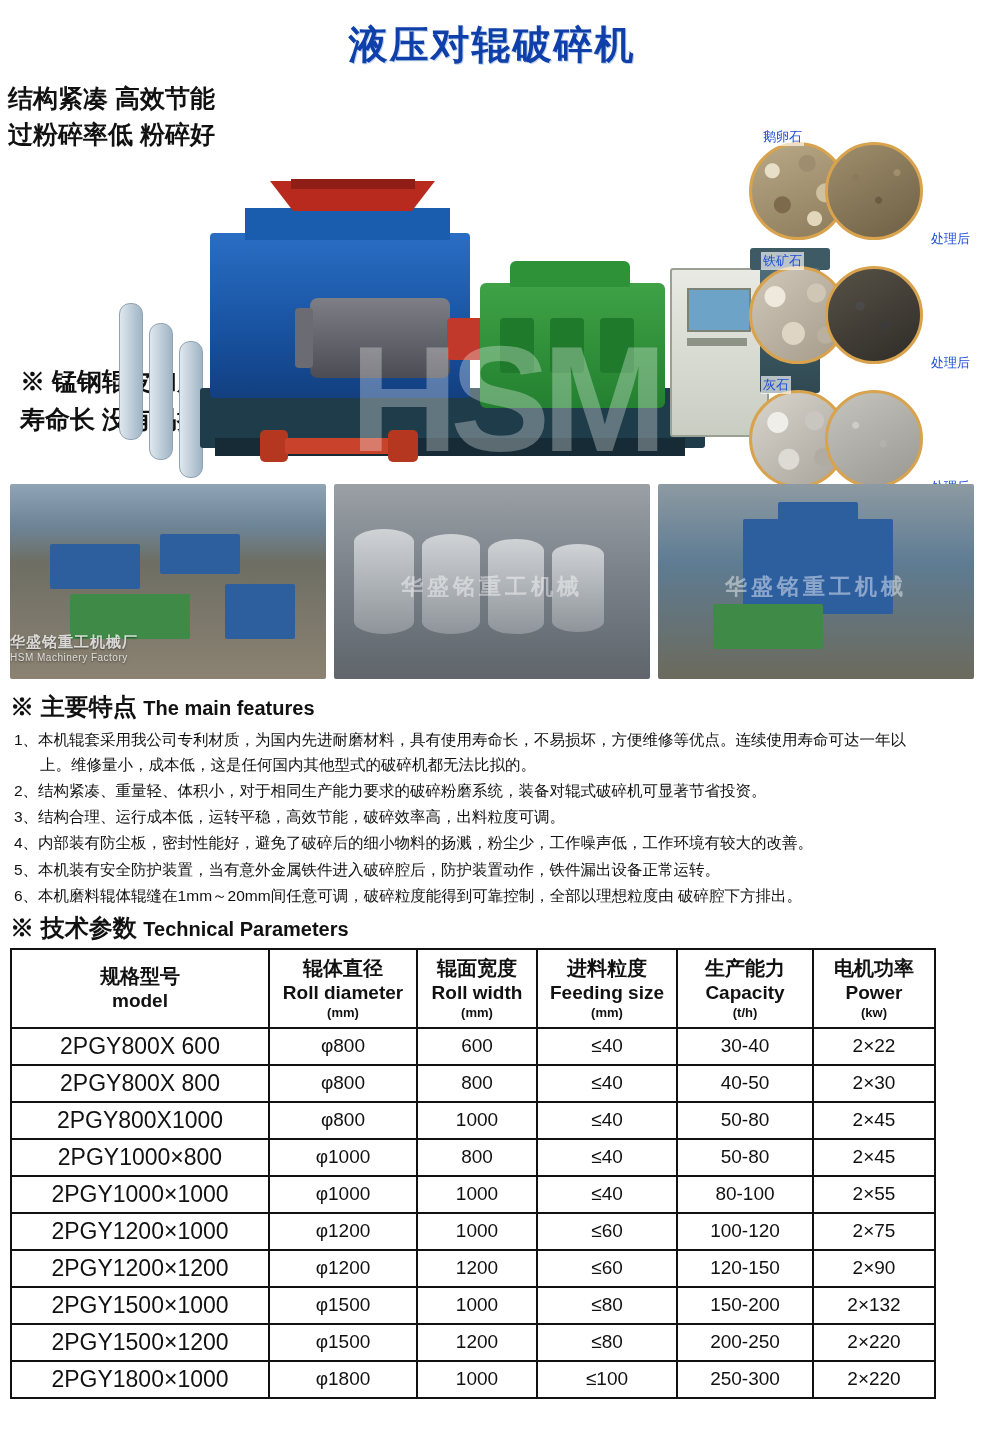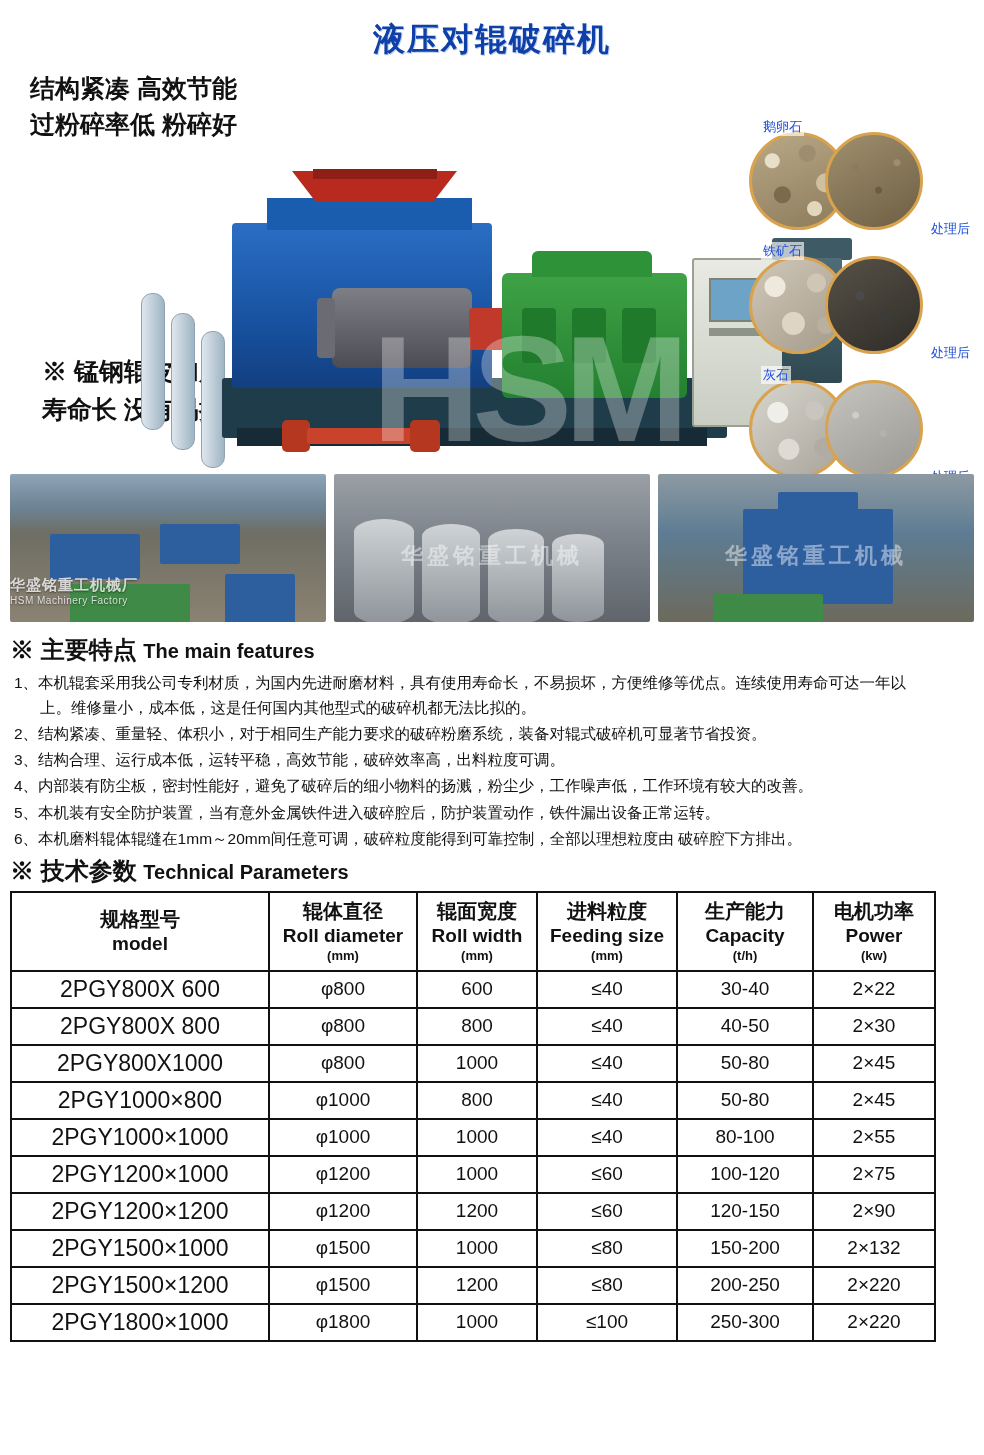--- a/index.html
+++ b/index.html
@@ -8,30 +8,30 @@
     background:#ffffff;
     font-family:"Liberation Sans", sans-serif;
     color:#111;
     -webkit-font-smoothing:antialiased;
   }
   .page{position:relative;width:984px;min-height:1455px;overflow:hidden;}
 
   
   .title{
     text-align:center;
-    font-size:32px;
+    font-size:39px;
     font-weight:bold;
     color:#0f3fa8;
     letter-spacing:2px;
     padding:18px 0 6px 0;
     text-shadow:1px 1px 0 #bcd0ee;
   }
 
   
-  .hero{position:relative;height:400px;margin-left:22px;}
+  .hero{position:relative;height:400px;}
   .hero-left{
     position:absolute;left:8px;top:2px;width:330px;
   }
   .slogan{
     font-size:25px;font-weight:bold;color:#111;line-height:1.45;
     white-space:nowrap;
   }
   .slogan2{
     position:absolute;left:20px;top:285px;width:340px;
     font-size:25px;font-weight:bold;color:#111;line-height:1.5;
@@ -112,21 +112,21 @@
     radial-gradient(circle at 40% 72%, #dedbd4 0 10px, transparent 11px),
     radial-gradient(circle at 78% 70%, #b0aca4 0 9px, transparent 10px),
     linear-gradient(140deg,#d8d5cd,#a8a49c);}
   .tex-lime2{background:
     radial-gradient(circle at 30% 35%, #cfcdc8 0 3px, transparent 4px),
     radial-gradient(circle at 60% 55%, #b4b2ad 0 3px, transparent 4px),
     linear-gradient(150deg,#c6c4bf,#9a9893);}
 
   
   .photos{display:flex;gap:8px;padding:6px 10px 10px 10px;}
-  .photo{position:relative;width:318px;height:148px;border-radius:2px;overflow:hidden;}
+  .photo{position:relative;width:318px;height:195px;border-radius:2px;overflow:hidden;}
   .ph1{background:linear-gradient(180deg,#8fa4b5 0%,#6d8496 22%,#6e6e64 40%,#8b8272 100%);}
   .ph2{background:linear-gradient(180deg,#9aa0a5 0%,#7b828a 45%,#5f656b 100%);}
   .ph3{background:linear-gradient(180deg,#8d9aa2 0%,#5e7c93 40%,#6c6a5c 100%);}
   .ph-wm{position:absolute;left:0;right:0;bottom:16px;text-align:left;color:rgba(255,255,255,.78);
     font-size:15px;font-weight:bold;letter-spacing:1px;text-shadow:0 1px 2px rgba(0,0,0,.5);}
   .ph-wm small{display:block;font-size:10px;font-weight:normal;letter-spacing:.5px;}
   .ph-wm-c{position:absolute;left:0;right:0;top:45%;text-align:center;color:rgba(255,255,255,.45);
     font-size:22px;font-weight:bold;letter-spacing:4px;}
   .blueblock{position:absolute;background:#2d5e9e;border-radius:2px;}
   .greenblock{position:absolute;background:#3f8a46;border-radius:2px;}

